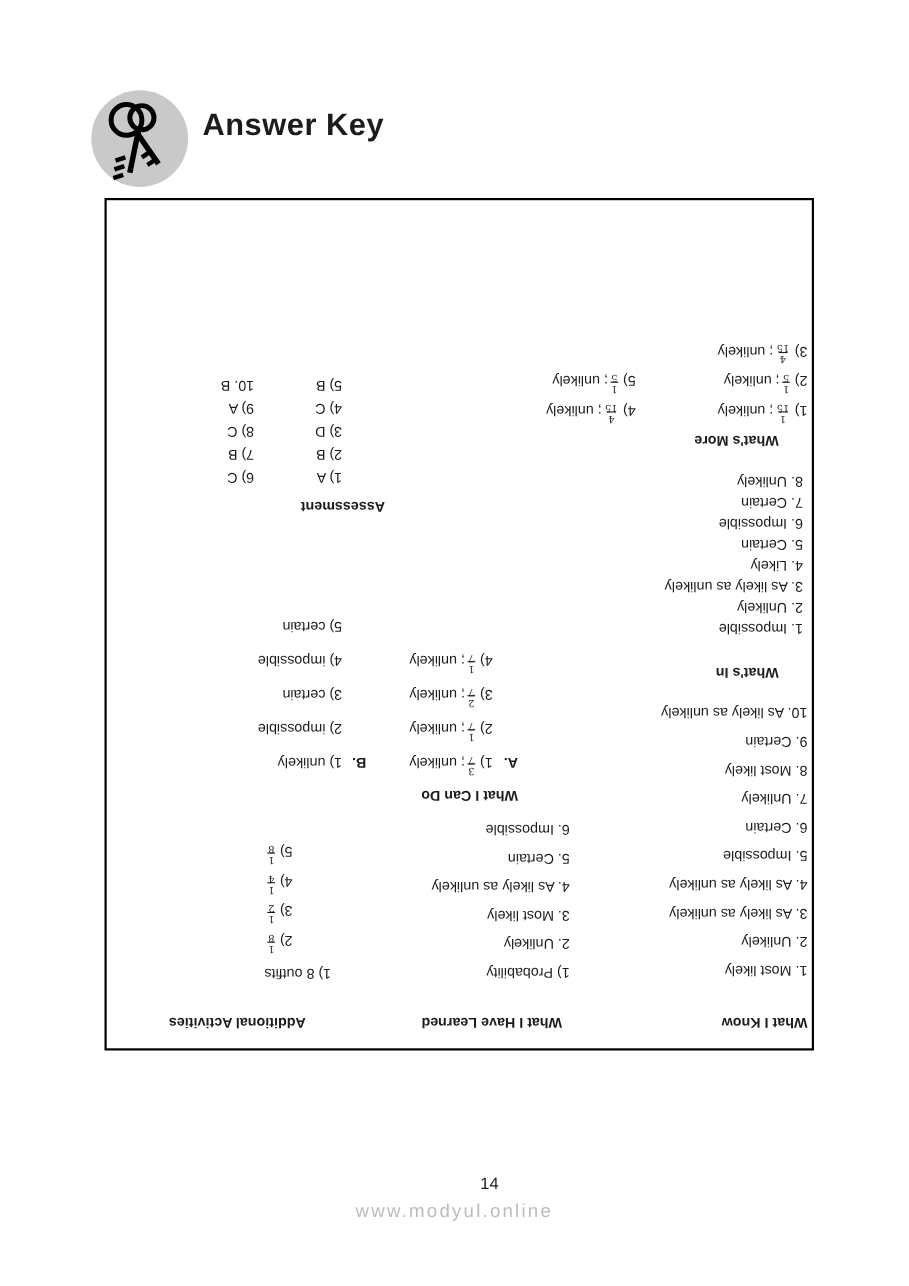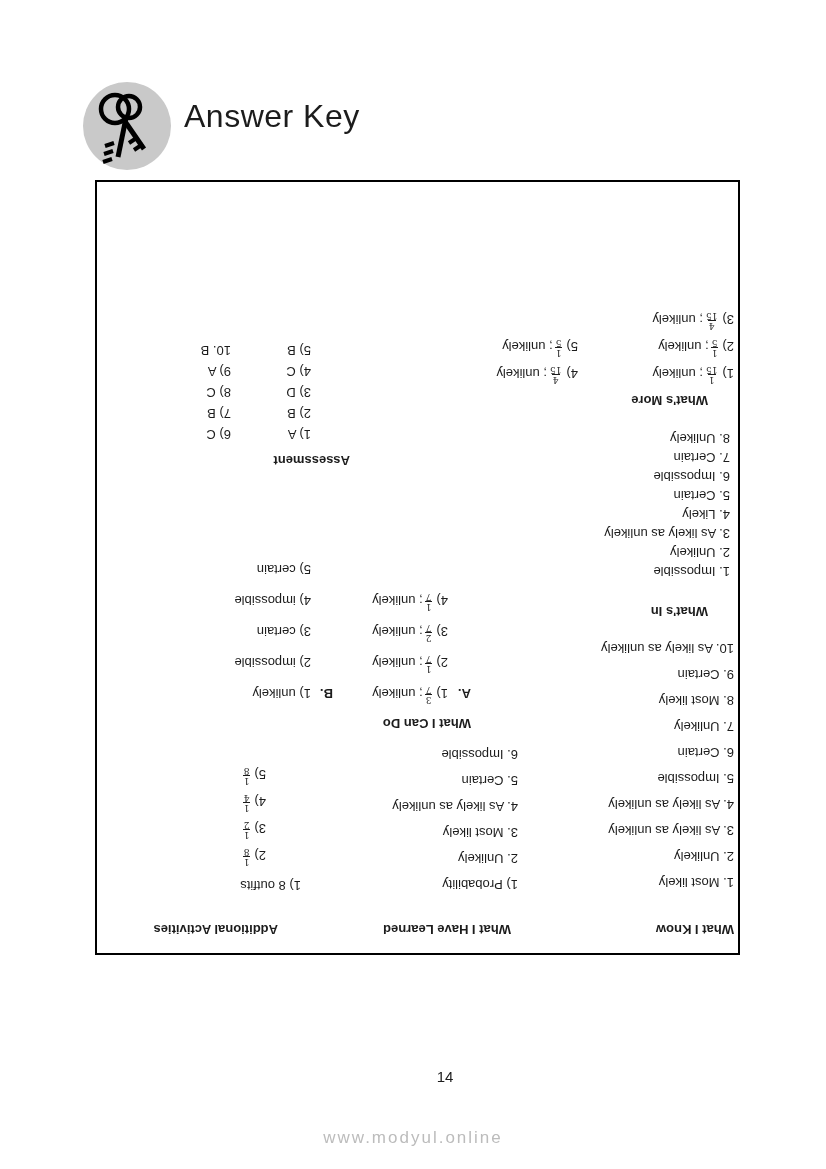--- a/index.html
+++ b/index.html
@@ -3,21 +3,21 @@
 <meta charset="utf-8">
 <style>
   html,body{margin:0;padding:0;background:#ffffff;}
   body{position:relative;width:826px;height:1169px;overflow:hidden;
        font-family:"Liberation Sans",sans-serif;color:#1c1c1c;}
 
   
   .icon-circle{position:absolute;left:83px;top:82px;width:88px;height:88px;
                border-radius:50%;background:#c9c9c9;}
   .icon-circle svg{position:absolute;left:0;top:0;}
-  .page-title{position:absolute;left:184px;top:98px;font-size:32px;font-weight:normal;
+  .page-title{position:absolute;left:184px;top:98px;font-size:28px;font-weight:bold;
               letter-spacing:.5px;white-space:nowrap;}
 
   
   .akbox{position:absolute;left:95px;top:180px;width:645px;height:775px;
          border:2px solid #000;box-sizing:border-box;background:#fff;}
   .akinner{position:absolute;inset:0;transform:rotate(180deg);}
 
   .sec-h{position:absolute;font-weight:bold;font-size:13px;white-space:nowrap;}
   .list{position:absolute;font-size:13px;white-space:nowrap;}
   .list .row{display:flex;align-items:center;}
@@ -56,21 +56,21 @@
   #aa-h{left:460px;top:16px;}
   #aa-first{left:437px;top:60px;}
   #aa-l{left:472px;top:84px;} #aa-l .row{height:27px;}
   #as-h{left:388px;top:485px;}
   #as-l1{left:427px;top:508px;} #as-l1 .row{height:21px;}
   #as-l2{left:507px;top:508px;} #as-l2 .row{height:21px;}
 
   
   .page-number{position:absolute;left:0;top:1068px;width:826px;text-align:center;
                font-size:15px;color:#1c1c1c;padding-left:32px;}
-  .watermark{position:absolute;left:0;top:1128px;width:826px;text-align:center;
+  .watermark{position:absolute;left:0;top:1091px;width:826px;text-align:center;
              font-size:17px;letter-spacing:2px;color:#bcbcbc;}
 </style>
 </head>
 <body>
 
 <div class="icon-circle">
   <svg width="88" height="88" viewBox="0 0 88 88" fill="none" stroke="#000">
     <circle cx="32" cy="27" r="14" stroke-width="4.5"></circle>
     <circle cx="46" cy="25" r="11" stroke-width="4.5"></circle>
     <line x1="41" y1="38" x2="61" y2="67" stroke-width="5"></line>

